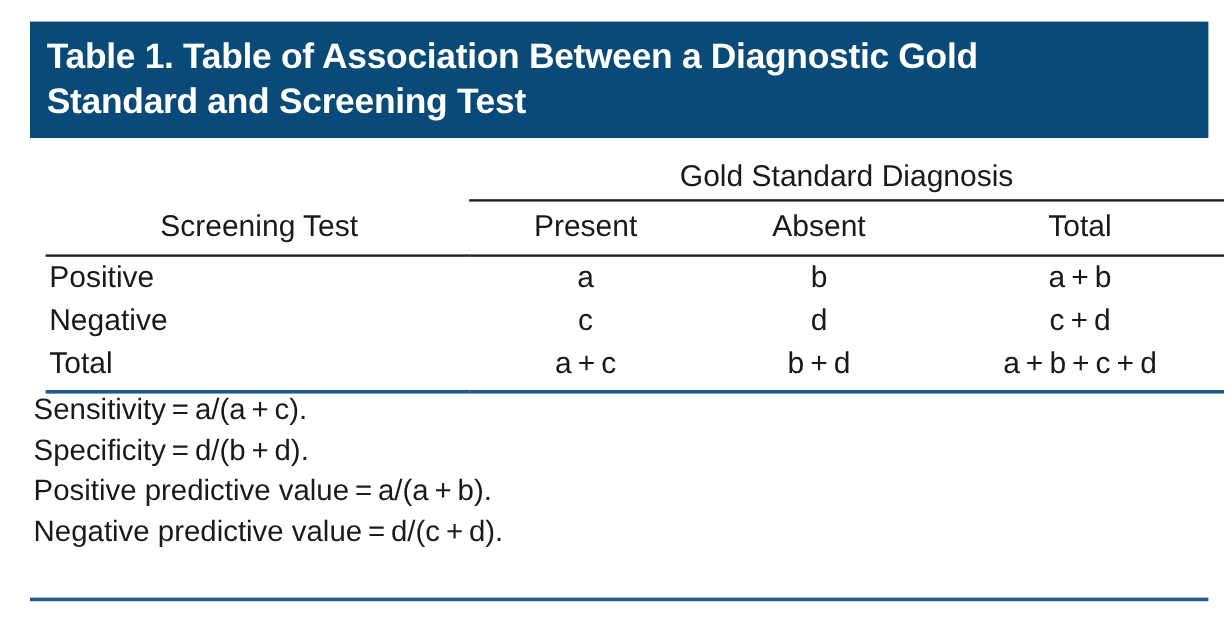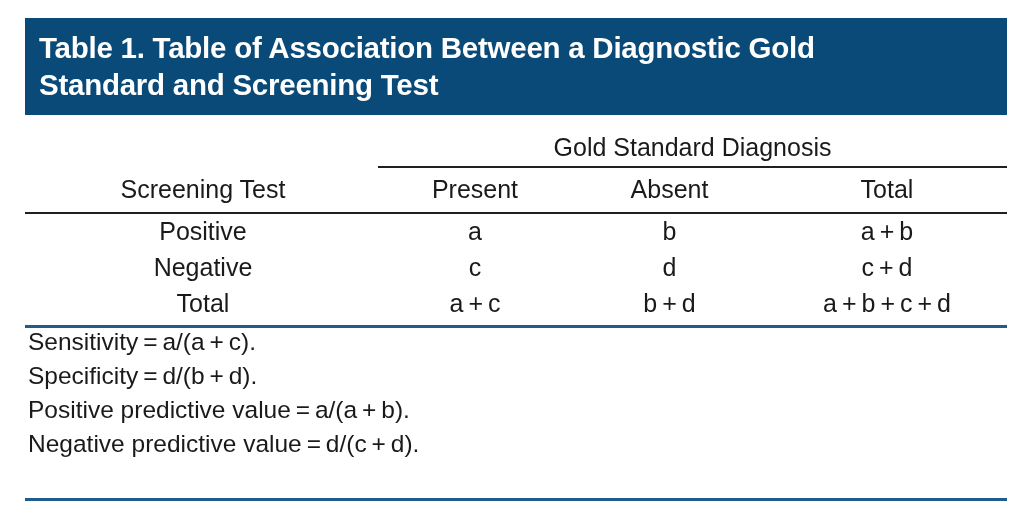--- a/index.html
+++ b/index.html
@@ -41,21 +41,21 @@
     font-size: 29.5px;
     line-height: 37px;
     letter-spacing: -0.25px;
     white-space: pre-line;
     font-family: "Liberation Sans", sans-serif;
   }
 
   
   .table-wrap {
     position: absolute;
-    left: 25px;
+    left: 38px;
     top: 120px;
     width: 982px;
   }
 
   table.assoc {
     border-collapse: collapse;
     width: 982px;
     table-layout: fixed;
     font-size: 25px;
   }
@@ -98,21 +98,21 @@
 
   
   table.assoc tbody td {
     font-size: 25px;
     line-height: 31px;
     padding: 2px 0 3px 0;
     border: none;
     vertical-align: baseline;
   }
   table.assoc tbody td.lbl {
-    text-align: center;
+    text-align: left;
     padding-left: 3px;
     margin-top: 20px;
   }
   table.assoc tbody td.num { text-align: center; }
 
   tbody tr.last-row td {
     border-bottom: 3px solid #1f5c8b;
     padding-bottom: 6px;
   }
 

